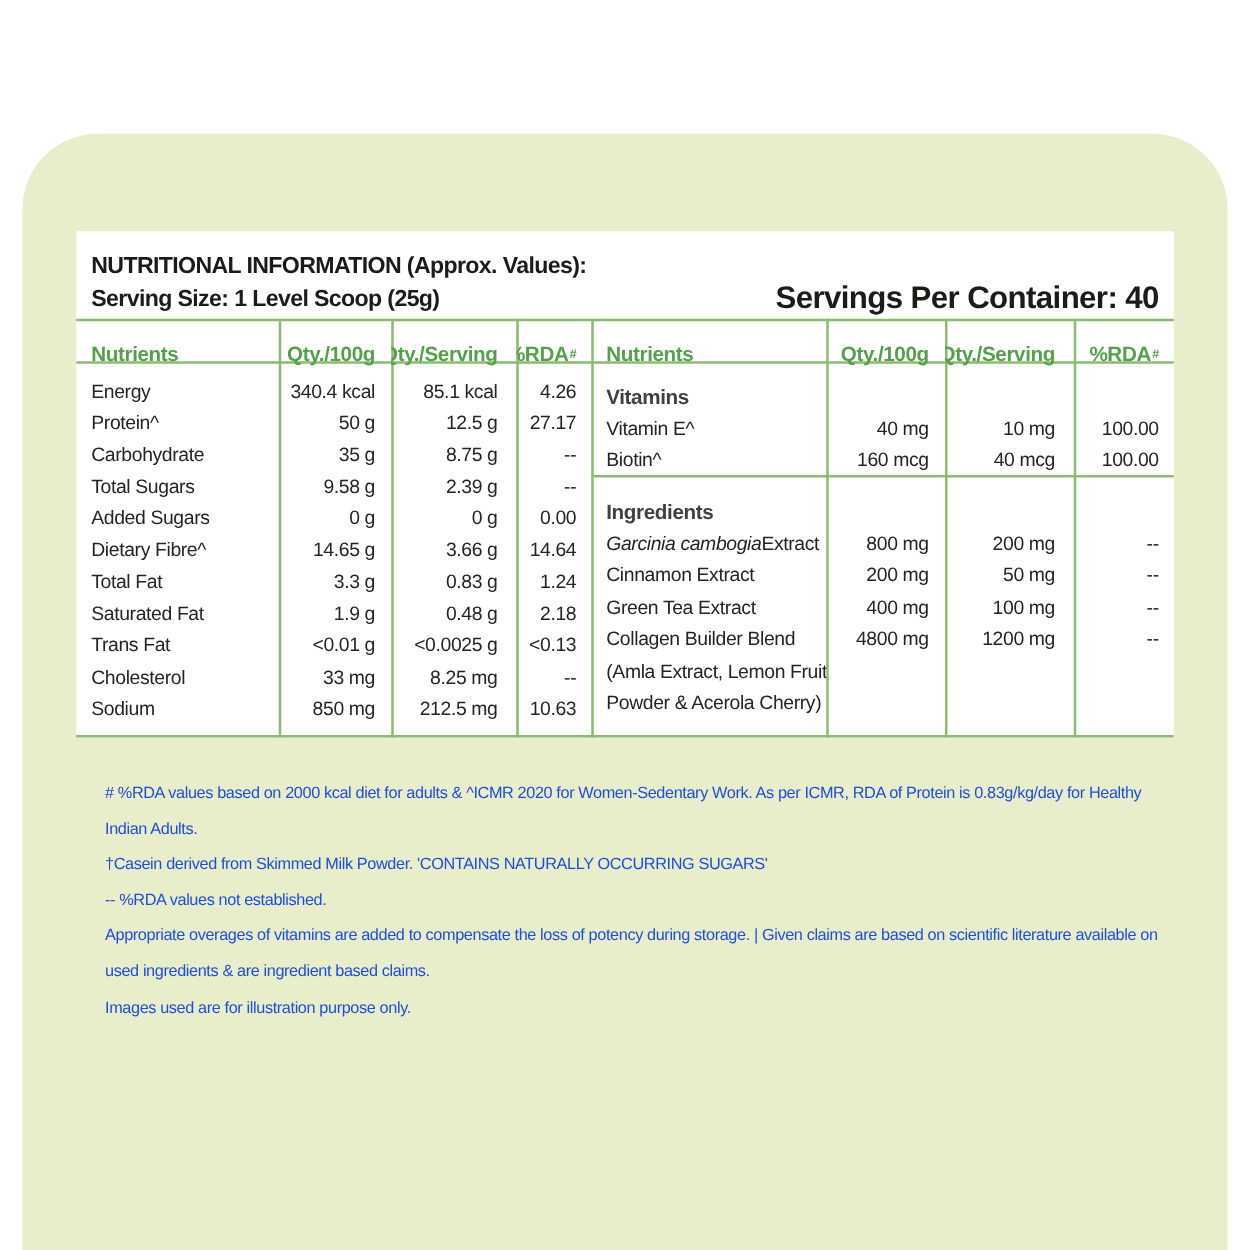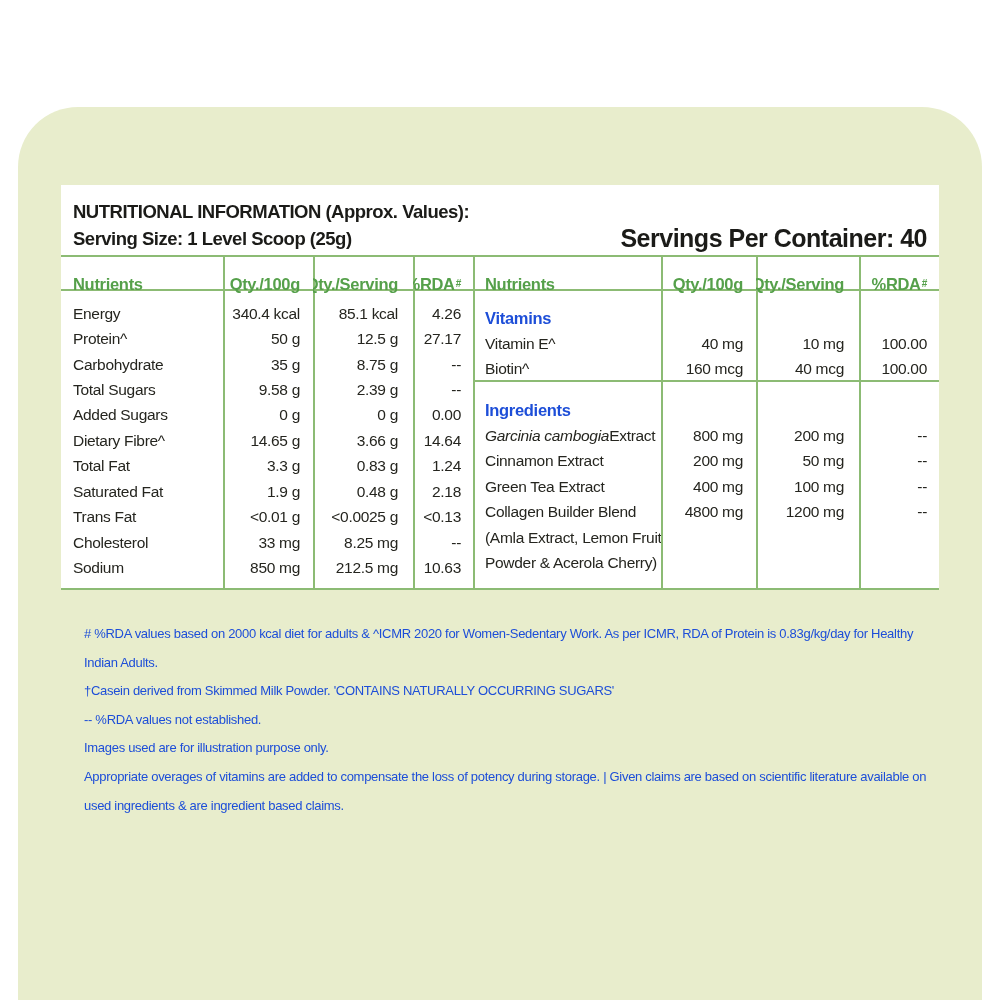--- a/index.html
+++ b/index.html
@@ -47,21 +47,21 @@
   .cell.name.indent { }
   .cell.num { justify-content:flex-end; }
   .cell.n1 { padding-right:13px; }
   .cell.n2 { padding-right:15px; }
   .cell.n3 { padding-right:12px; }
   .hcell { color:#55a04a; font-weight:bold; font-size:16.5px; letter-spacing:-0.3px; }
   .hcell sup { font-size:10px; line-height:0; margin-left:1px; }
   .section-title {
     grid-column:1 / -1;
     display:flex; align-items:flex-end;
-    color:#1d4ed8; font-weight:bold; font-size:16.5px;
+    color:#404040; font-weight:bold; font-size:16.5px;
     padding:0 0 3px 12px; letter-spacing:-0.3px;
   }
   .section-spacer { grid-column:1 / -1; }
 
   .vline { position:absolute; top:0; height:335px; width:2px; background:#8cbb74; }
   .hline { position:absolute; height:2px; background:#8cbb74; left:0; right:0; }
 
   .footnotes { margin-top:30px; padding:0 3px; }
   .footnotes p { font-size:13px; line-height:28.6px; letter-spacing:-0.3px; color:#1d4ed8;margin-left:20px; }
 </style>
@@ -183,16 +183,16 @@
           <div class="cell num n2"></div>
           <div class="cell num n3"></div>
         </div>
     </div>
   </div>
 
   <div class="footnotes" id="footnotes">
       <p># %RDA values based on 2000 kcal diet for adults &amp; ^ICMR 2020 for Women-Sedentary Work. As per ICMR, RDA of Protein is 0.83g/kg/day for Healthy Indian Adults.</p>
       <p>†Casein derived from Skimmed Milk Powder. 'CONTAINS NATURALLY OCCURRING SUGARS'</p>
       <p>-- %RDA values not established.</p>
+      <p>Appropriate overages of vitamins are added to compensate the loss of potency during storage. | Given claims are based on scientific literature available on used ingredients &amp; are ingredient based claims.</p>
       <p>Images used are for illustration purpose only.</p>
-      <p>Appropriate overages of vitamins are added to compensate the loss of potency during storage. | Given claims are based on scientific literature available on used ingredients &amp; are ingredient based claims.</p>
     </div>
 </div>
 
 </body></html>

